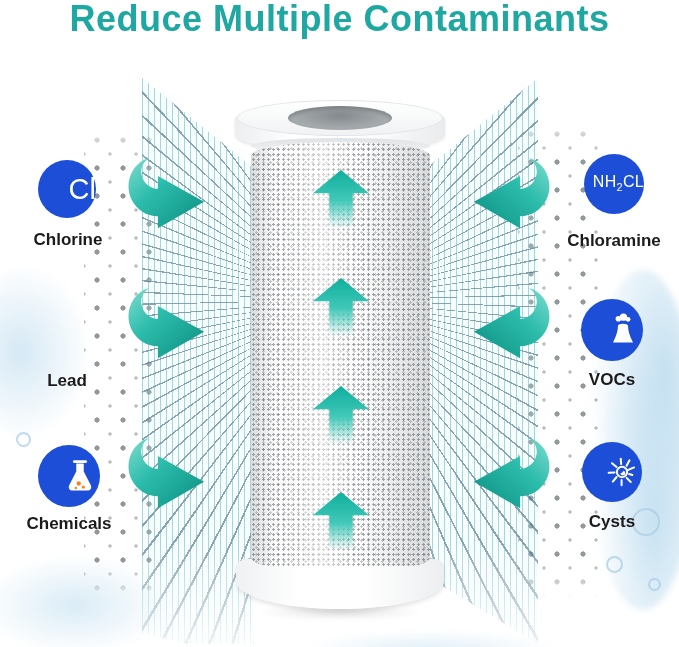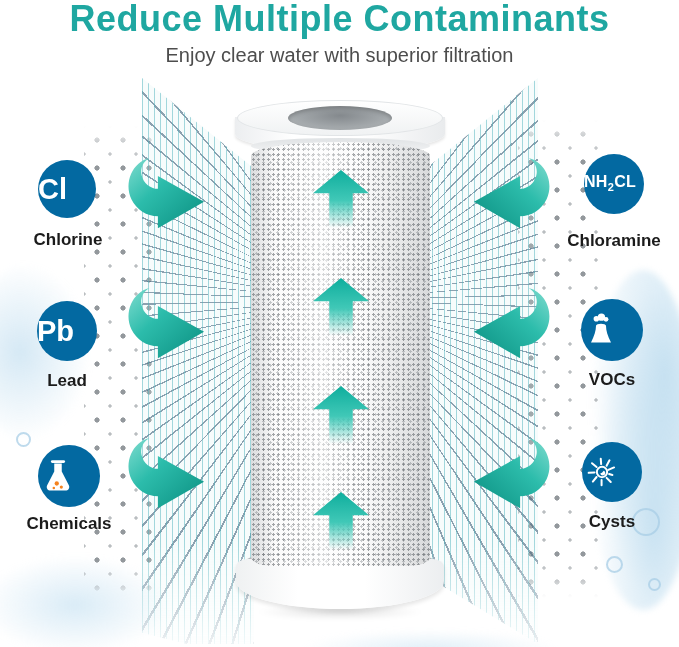--- a/index.html
+++ b/index.html
@@ -93,22 +93,22 @@
         box-shadow:0 3px 4px rgba(0,0,0,.10);}
   .ground-shadow{left:256px;top:604px;width:168px;height:16px;border-radius:50%;
         background:radial-gradient(ellipse,rgba(0,0,0,.12),rgba(0,0,0,0) 70%);filter:blur(2px);}
 
   .up-arrow{position:absolute;left:313px;width:56px;height:58px;z-index:5;
      clip-path:polygon(50% 0,100% 40%,71% 40%,71% 100%,29% 100%,29% 40%,0 40%);
      background:linear-gradient(180deg,#0fae9d 0%,#40c8b7 52%,rgba(140,224,214,0) 100%);}
   .ua1{top:170px;} .ua2{top:278px;} .ua3{top:386px;} .ua4{top:492px;}
 
   
-  .badge{position:absolute;z-index:6;border-radius:50%;background:#0369a1;
-         display:flex;align-items:center;justify-content:flex-start;color:#fff;font-weight:bold;}
+  .badge{position:absolute;z-index:6;border-radius:50%;background:#1d4ed8;
+         display:flex;align-items:center;justify-content:flex-end;color:#fff;font-weight:normal;}
   .badge-label{position:absolute;z-index:6;width:160px;text-align:center;
          font-size:17px;font-weight:600;color:#1b1b1b;}
   .sym-big{font-size:29px;line-height:1;}
   .sym-small{font-size:16px;line-height:1;letter-spacing:.3px;}
   .sym-small sub{font-size:11px;}
   .b-l1{left:38px;top:160px;width:58px;height:58px;}
   .b-l2{left:37px;top:301px;width:60px;height:60px;}
   .b-l3{left:38px;top:445px;width:62px;height:62px;}
   .b-r1{left:584px;top:154px;width:60px;height:60px;}
   .b-r2{left:581px;top:299px;width:62px;height:62px;}
@@ -137,21 +137,20 @@
   <div class="splash sp-b"></div>
   <div class="splash sp-c"></div>
   <div class="splash sp-d"></div>
   <div class="drop dr1"></div>
   <div class="drop dr2"></div>
   <div class="drop dr3"></div>
   <div class="drop dr4"></div>
 
   
   <div class="title">Reduce Multiple Contaminants</div>
-  <div class="subtitle">Enjoy clear water with superior filtration</div>
 
   
   <div class="dots dots-left"></div>
   <div class="dots dots-right"></div>
 
   
   <div class="mesh mesh-left"></div>
   <div class="mesh mesh-right"></div>
 
   
@@ -187,23 +186,20 @@
   <div class="up-arrow ua2"></div>
   <div class="up-arrow ua3"></div>
   <div class="up-arrow ua4"></div>
 
   
   <div class="badge b-l1">
     <span class="sym-big">Cl</span>
   </div>
   <div class="badge-label lb-l1">Chlorine</div>
 
-  <div class="badge b-l2">
-    <span class="sym-big">Pb</span>
-  </div>
   <div class="badge-label lb-l2">Lead</div>
 
   <div class="badge b-l3">
     <svg class="icon-svg" viewBox="0 0 48 48">
       <rect x="15.5" y="5" width="17" height="3.4" rx="1.7" fill="#fff"></rect>
       <path d="M19.5,9 h9 v9.5 l8.5,16.5 c1.6,3.1 -0.7,6.5 -4.1,6.5 h-17.8 c-3.4,0 -5.7,-3.4 -4.1,-6.5 l8.5,-16.5 Z" fill="#fff"></path>
       <circle cx="22.5" cy="33" r="2.6" fill="#f5831f"></circle>
       <circle cx="28" cy="37.3" r="1.9" fill="#f5831f"></circle>
       <circle cx="19" cy="38.3" r="1.5" fill="#f5831f"></circle>
     </svg>

